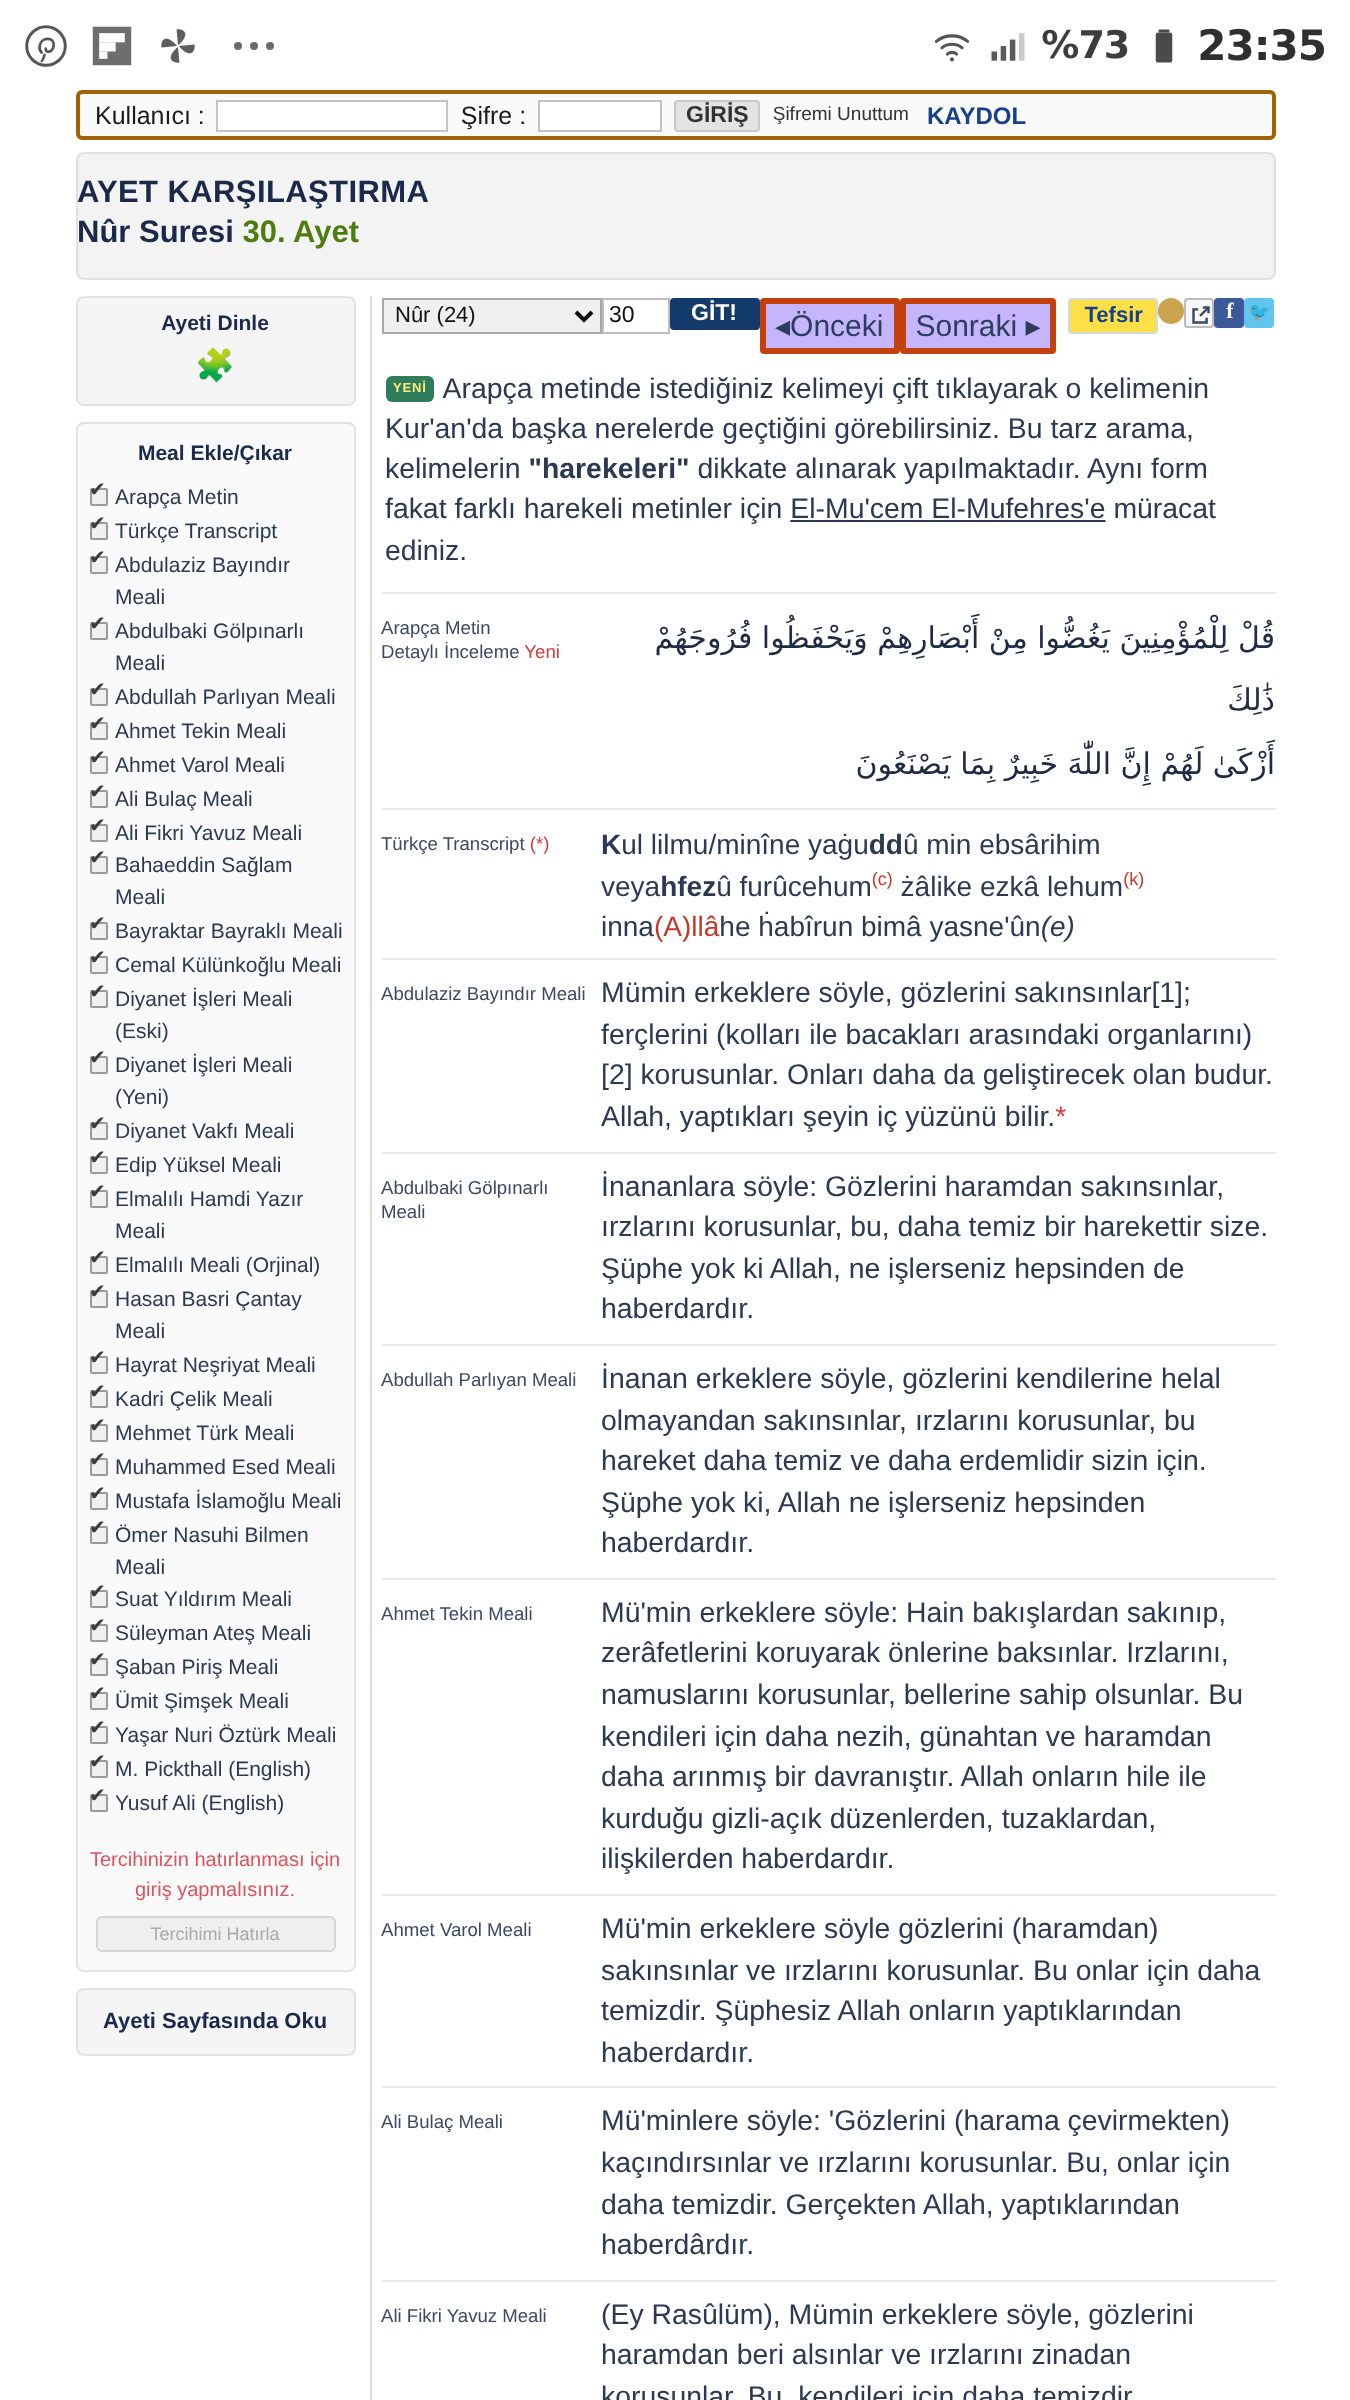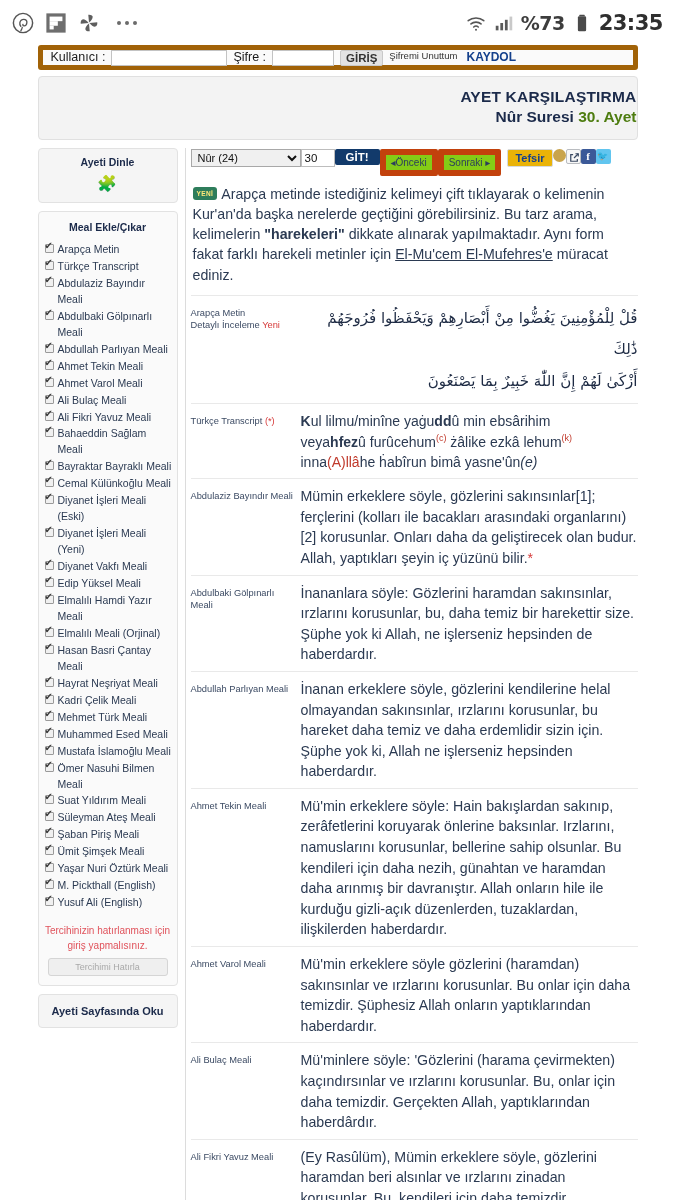--- a/index.html
+++ b/index.html
@@ -40,26 +40,26 @@
     width: 600px;
     background: #ffffff;
   }
   #page::after{
     content:"";position:absolute;left:0;top:0;width:100%;height:100%;
     pointer-events:none;
   }
 
   
   #loginbar {
-    border: 5px solid #a16207;
+    border: 2px solid #a16207;
     border-radius: 3px;
     background: #fafafa;
     height: 25px;
     display: flex;
-    align-items: flex-start;
+    align-items: center;
     padding: 0 8px;
     gap: 6px;
     font-size: 12.5px;
     color: #222;
   }
   #loginbar .lbl { color: #1a1a1a; font-size: 12.5px; white-space: nowrap;}
   #loginbar input[type=text], #loginbar input[type=password] {
     border: 1px solid #c3c3c3; background: #fff; height: 16px;
     font-size: 11px; padding: 0 2px; outline: none;
   }
@@ -73,21 +73,21 @@
   #forgot-link { font-size: 9.5px; color: #333; text-decoration: none; white-space: nowrap; }
   #kaydol-link { font-size: 12px; font-weight: 700; color: #14408c; text-decoration: none; margin-left: 3px;}
 
   
   #title-panel {
     margin-top: 6px;
     border: 1px solid #e0e0e0;
     border-radius: 4px;
     background: #f3f3f3;
     padding: 11px 0 13px;
-    text-align: right;
+    text-align: left;
   }
   #title-panel .t1 { font-size: 15.5px; font-weight: 700; color: #1b2a4a; letter-spacing: .2px; }
   #title-panel .t2 { font-size: 15.5px; font-weight: 700; color: #1b2a4a; margin-top: 2px;}
   #title-panel .t2 .ayet { color: #4d7c0f; font-weight: 700; }
 
   
   #cols { display: flex; margin-top: 8px; align-items: flex-start; }
   #sidebar { width: 140px; flex: 0 0 140px; }
   #content { flex: 1 1 auto; margin-left: 7px; border-left: 1px solid #dcdcdc; padding-left: 5px;}
 
@@ -146,26 +146,26 @@
   #ayet-input {
     width: 34px; height: 18px; border: 1px solid #bdbdbd; background: #fff;
     font-size: 11.5px; padding: 0 3px; color: #111; outline: none;
   }
   #git-btn {
     background: #123a6b; color: #fff; font-weight: 700; font-size: 11.5px;
     border: 0; border-radius: 2px; padding: 2px 11px; cursor: pointer;
     font-family: "Liberation Sans", sans-serif;
   }
   .navbtn {
-    background: #84cc16; border: 6px solid #c2410c; border-radius: 2px;
-    font-size: 10px; color: #2c3e5c; padding: 2px 5px; cursor: pointer;
+    background: #c4b5fd; border: 3px solid #c2410c; border-radius: 2px;
+    font-size: 15px; color: #2c3e5c; padding: 2px 5px; cursor: pointer;
     white-space: nowrap;
   }
   #tefsir-btn {
-    background: #eab308; border: 1px solid #d6dade; border-radius: 2px;
+    background: #fde047; border: 1px solid #d6dade; border-radius: 2px;
     font-size: 11px; font-weight: 700; color: #14408c; padding: 2px 7px;
     cursor: pointer; margin-left: 6px;
   }
   .sq { width: 15px; height: 15px; border-radius: 2px; display: inline-block; }
   #coin-icon { width: 13px; height: 13px; border-radius: 50%; background: #c9a44c; }
   #ext-icon { border: 1px solid #b9bcc0; background: #f7f7f7; position: relative; }
   #fb-icon { background: #3b5998; color: #fff; font-weight: 700; font-size: 11px;
              text-align: center; line-height: 15px; font-family: "Liberation Serif", serif;}
   #tw-icon { background: #61c5ef; color: #fff; font-size: 9px; text-align: center; line-height: 15px; }
 

